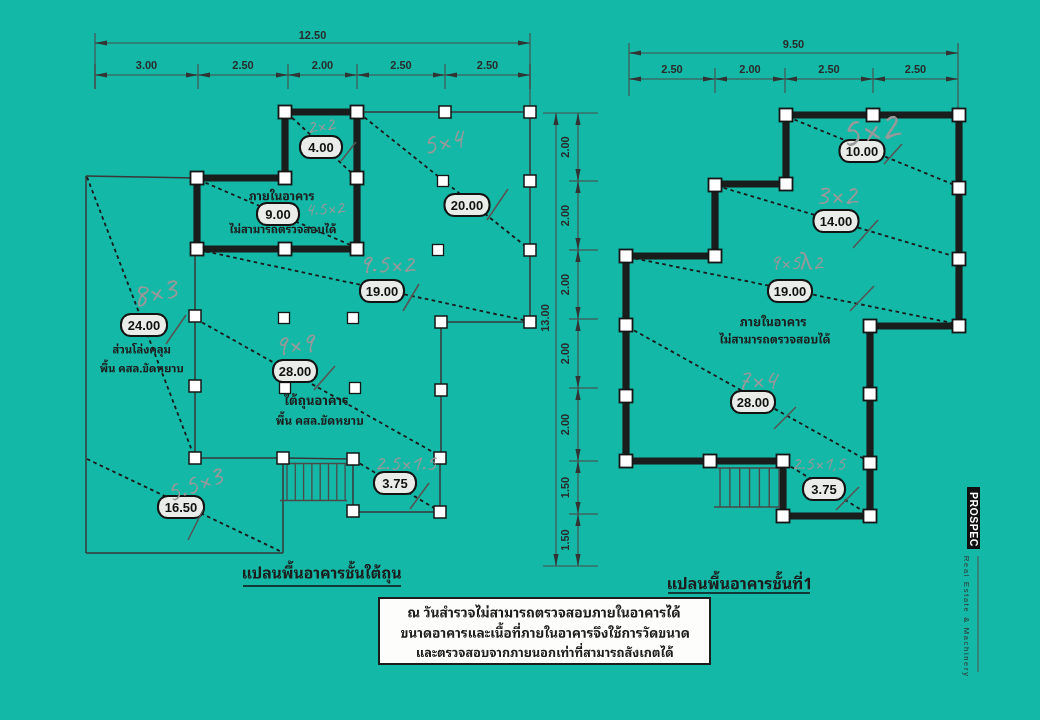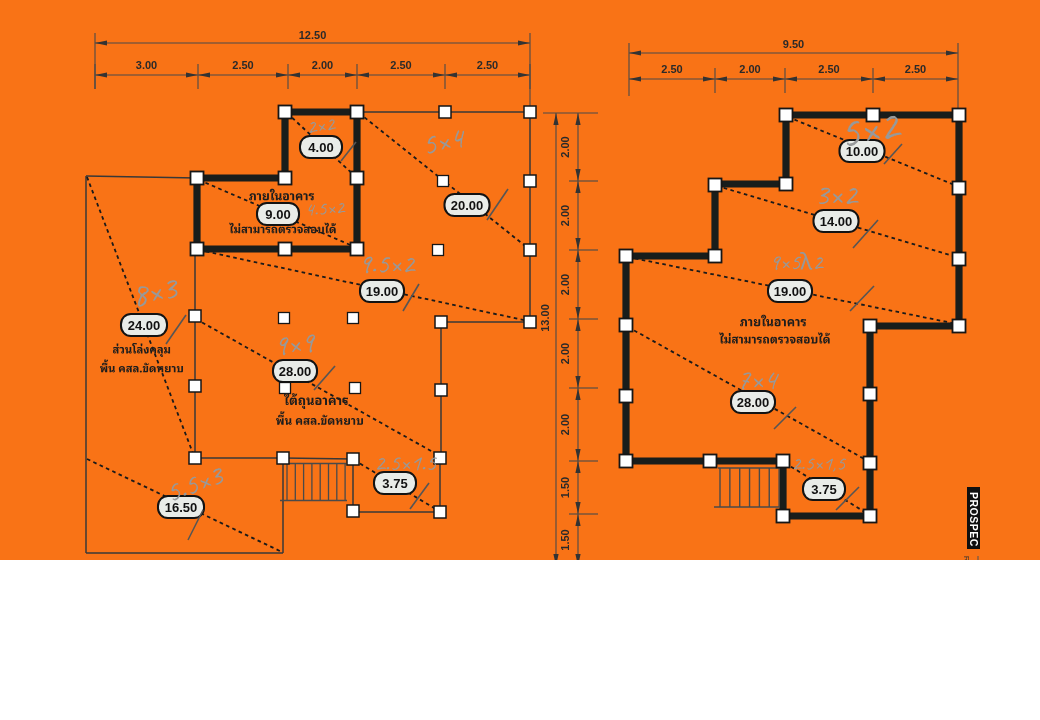--- a/index.html
+++ b/index.html
@@ -1,14 +1,14 @@
 <!DOCTYPE html>
 <html><head><meta charset="utf-8"><style>
 html,body{margin:0;padding:0;background:#fff;}
-.page{position:relative;width:1040px;height:560px;background:#f97316;overflow:hidden;font-family:"Liberation Sans",sans-serif;}
+.page{position:relative;width:1040px;height:720px;background:#14b8a6;overflow:hidden;font-family:"Liberation Sans",sans-serif;}
 </style></head><body>
 <div class="page">
 <svg width="1040" height="720" viewBox="0 0 1040 720">
 <defs>
         <path id="g0" d="M 14 1 C 10 1 7 -0 5 -2 C 3 -4 2 -6 2 -10 C 2 -13 3 -15 5 -17 C 7 -19 9 -20 12 -20 C 15 -20 17 -19 19 -18 C 21 -16 22 -15 22 -12 L 20 -12 C 20 -14 19 -15 18 -16 C 16 -17 15 -17 13 -17 C 13 -18 13 -19 13 -19 C 13 -20 13 -21 13 -22 L 13 -22 C 13 -25 13 -26 14 -28 C 15 -29 17 -30 19 -30 L 19 -31 L 6 -35 L 6 -37 C 6 -41 7 -44 9 -48 C 11 -51 14 -53 18 -55 C 22 -56 27 -57 32 -57 C 41 -57 47 -55 52 -52 C 56 -48 58 -42 58 -34 L 58 0 L 43 0 L 43 -34 C 43 -38 42 -41 40 -43 C 38 -45 36 -46 32 -46 C 28 -46 25 -45 23 -44 C 21 -42 20 -39 20 -36 L 20 -34 L 14 -41 L 32 -34 L 31 -27 C 30 -27 29 -27 28 -26 C 28 -25 27 -25 27 -24 C 27 -23 26 -22 26 -20 L 26 -12 C 26 -8 25 -5 23 -2 C 21 -0 18 1 14 1 Z M 13 -6 C 15 -6 16 -6 16 -7 C 17 -7 18 -8 18 -10 C 18 -11 17 -12 16 -13 C 16 -13 15 -14 13 -14 C 12 -14 11 -13 10 -13 C 9 -12 9 -11 9 -10 C 9 -8 9 -7 10 -7 C 11 -6 12 -6 13 -6 Z M 13 -6"></path>
         <path id="g1" d="M 21 0 L 21 -38 C 21 -40 21 -42 20 -44 C 19 -45 17 -46 15 -46 C 13 -46 12 -45 10 -45 C 9 -44 7 -43 5 -41 L -0 -51 C 2 -53 5 -55 8 -56 C 11 -57 15 -57 18 -57 C 24 -57 28 -55 31 -52 C 35 -49 36 -45 36 -39 L 36 0 Z M 21 0"></path>
         <path id="g2" d="M 19 0 C 15 0 11 -1 9 -3 C 7 -6 6 -9 6 -13 L 6 -17 C 6 -20 7 -22 9 -24 C 10 -26 13 -27 16 -28 L 16 -28 C 13 -29 10 -31 8 -33 C 6 -36 5 -40 5 -43 C 5 -48 6 -51 9 -53 C 11 -56 15 -57 19 -57 C 22 -57 25 -56 27 -54 C 30 -52 31 -50 31 -47 C 31 -43 30 -41 28 -39 C 26 -37 23 -36 20 -36 C 18 -36 16 -37 14 -38 C 12 -39 11 -40 11 -42 C 11 -43 11 -43 11 -44 C 11 -44 11 -44 12 -45 L 12 -45 C 12 -43 13 -42 14 -41 C 15 -41 17 -40 19 -40 C 19 -40 19 -40 18 -39 C 18 -39 18 -39 18 -39 C 18 -37 19 -35 20 -34 C 22 -33 24 -33 26 -33 L 34 -33 L 34 -24 L 27 -24 C 25 -24 23 -24 22 -23 C 21 -22 20 -21 20 -19 L 20 -15 C 20 -14 21 -13 21 -12 C 22 -11 23 -11 25 -11 L 37 -11 C 39 -11 40 -11 41 -12 C 42 -13 42 -14 42 -15 L 42 -56 L 57 -56 L 57 -13 C 57 -9 56 -5 54 -3 C 51 -1 48 0 43 0 Z M 19 -42 C 20 -42 21 -43 22 -43 C 23 -44 23 -45 23 -46 C 23 -48 23 -49 22 -49 C 21 -50 20 -50 19 -50 C 18 -50 17 -50 16 -49 C 15 -49 15 -48 15 -46 C 15 -45 15 -44 16 -43 C 17 -43 18 -42 19 -42 Z M 19 -42"></path>
         <path id="g3" d="M 24 1 C 20 1 17 -0 15 -2 C 13 -4 12 -7 12 -11 L 12 -57 C 17 -58 21 -60 24 -63 C 26 -66 28 -69 28 -74 C 28 -77 27 -79 25 -81 C 23 -83 20 -84 17 -84 C 15 -84 14 -84 12 -83 C 11 -82 10 -81 9 -80 L 7 -80 C 8 -81 8 -82 9 -82 C 10 -83 11 -83 12 -83 C 15 -83 18 -82 19 -80 C 21 -79 22 -76 22 -74 C 22 -71 21 -68 19 -66 C 17 -64 14 -64 11 -64 C 7 -64 5 -65 2 -67 C 0 -69 -1 -72 -1 -76 C -1 -79 0 -82 2 -85 C 3 -88 6 -90 9 -91 C 11 -92 15 -93 19 -93 C 23 -93 27 -92 30 -91 C 33 -89 35 -87 37 -84 C 39 -81 40 -78 40 -74 C 40 -69 39 -66 36 -62 C 34 -58 31 -55 26 -52 L 26 -24 C 26 -24 26 -23 26 -23 C 26 -22 26 -21 26 -21 C 26 -20 26 -19 25 -18 C 23 -18 21 -18 19 -16 C 18 -15 17 -14 17 -12 L 16 -12 C 16 -15 16 -17 18 -19 C 20 -20 22 -21 25 -21 C 28 -21 31 -20 33 -18 C 35 -16 36 -13 36 -10 C 36 -7 35 -4 33 -2 C 31 -0 28 1 24 1 Z M 24 -6 C 26 -6 27 -6 28 -7 C 28 -8 29 -9 29 -10 C 29 -11 28 -12 28 -13 C 27 -14 26 -14 24 -14 C 23 -14 22 -14 21 -13 C 20 -12 20 -11 20 -10 C 20 -9 20 -8 21 -7 C 22 -6 23 -6 24 -6 Z M 11 -70 C 12 -70 13 -70 14 -71 C 15 -71 15 -72 15 -74 C 15 -75 15 -76 14 -77 C 13 -77 12 -78 11 -78 C 10 -78 9 -77 8 -77 C 7 -76 7 -75 7 -74 C 7 -72 7 -71 8 -71 C 9 -70 10 -70 11 -70 Z M 11 -70"></path>
         <path id="g4" d="M 12 0 L 12 -31 C 12 -32 12 -33 12 -34 C 12 -35 12 -36 13 -38 C 15 -38 17 -38 19 -39 C 20 -41 21 -42 21 -44 L 23 -44 C 23 -41 22 -39 20 -37 C 18 -36 16 -35 13 -35 C 10 -35 7 -36 5 -38 C 3 -40 2 -43 2 -46 C 2 -49 3 -52 5 -54 C 7 -56 10 -57 14 -57 C 18 -57 21 -56 23 -54 C 25 -52 26 -49 26 -46 L 26 -22 C 26 -21 26 -21 26 -20 C 26 -19 26 -18 26 -18 C 26 -17 26 -16 26 -15 C 26 -14 26 -14 26 -13 L 26 -13 C 27 -14 28 -14 29 -15 C 30 -16 31 -17 33 -18 C 34 -18 36 -19 38 -20 C 39 -21 40 -21 41 -22 C 41 -22 42 -23 42 -24 C 42 -25 42 -26 42 -27 L 42 -56 L 57 -56 L 57 -29 C 57 -27 57 -25 56 -24 C 55 -22 54 -21 53 -20 C 52 -19 49 -18 47 -16 L 45 -15 C 41 -13 38 -11 36 -10 C 33 -8 31 -7 30 -5 C 28 -4 27 -2 26 0 Z M 14 -42 C 15 -42 16 -42 17 -43 C 18 -44 18 -45 18 -46 C 18 -47 18 -48 17 -49 C 16 -50 15 -50 14 -50 C 12 -50 11 -50 10 -49 C 10 -48 9 -47 9 -46 C 9 -45 10 -44 10 -43 C 11 -42 12 -42 14 -42 Z M 49 1 C 45 1 42 -0 40 -2 C 38 -4 37 -7 37 -10 C 37 -13 38 -16 40 -18 C 42 -20 45 -21 49 -21 C 52 -21 55 -20 57 -18 C 60 -16 61 -13 61 -10 C 61 -7 60 -4 57 -2 C 55 -0 52 1 49 1 Z M 49 -6 C 50 -6 51 -6 52 -7 C 53 -8 53 -9 53 -10 C 53 -11 53 -12 52 -13 C 51 -14 50 -14 49 -14 C 47 -14 46 -14 46 -13 C 45 -12 45 -11 45 -10 C 45 -9 45 -8 46 -7 C 46 -6 47 -6 49 -6 Z M 49 -6"></path>
         <path id="g5" d="M 19 0 C 15 0 12 -1 10 -3 C 8 -5 7 -8 7 -11 L 7 -27 C 7 -31 8 -34 11 -36 C 13 -38 16 -39 20 -39 C 23 -39 26 -38 28 -36 C 30 -34 31 -32 31 -29 C 31 -26 30 -23 29 -21 C 27 -20 24 -19 21 -19 C 18 -19 16 -19 14 -21 C 13 -22 12 -24 11 -27 L 13 -29 C 13 -27 13 -26 14 -25 C 15 -24 16 -23 17 -23 C 18 -23 19 -22 21 -22 C 21 -22 21 -21 21 -20 C 21 -20 21 -19 21 -18 L 21 -13 C 21 -12 21 -11 22 -11 C 22 -10 23 -10 24 -10 L 36 -10 C 37 -10 38 -10 38 -11 C 39 -12 39 -13 39 -14 L 39 -36 C 39 -40 38 -42 36 -44 C 34 -46 30 -46 26 -46 C 23 -46 20 -46 17 -45 C 14 -45 10 -43 7 -42 L 7 -53 C 9 -54 11 -55 14 -55 C 16 -56 19 -56 21 -57 C 24 -57 26 -57 28 -57 C 37 -57 43 -56 48 -52 C 52 -49 54 -44 54 -37 L 54 -12 C 54 -8 53 -5 51 -3 C 49 -1 46 0 42 0 Z M 20 -25 C 21 -25 22 -25 23 -26 C 24 -27 24 -28 24 -29 C 24 -30 24 -31 23 -32 C 22 -32 21 -33 20 -33 C 19 -33 18 -32 17 -32 C 16 -31 16 -30 16 -29 C 16 -28 16 -27 17 -26 C 18 -25 19 -25 20 -25 Z M 20 -25"></path>

